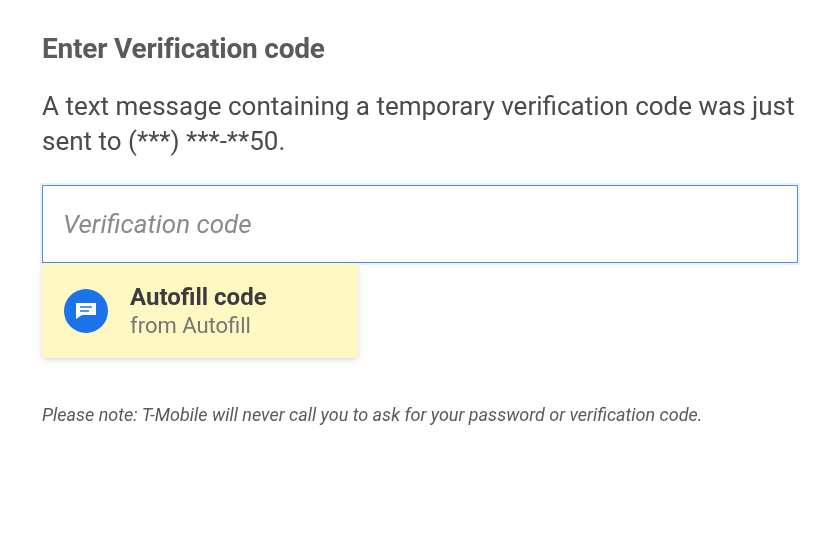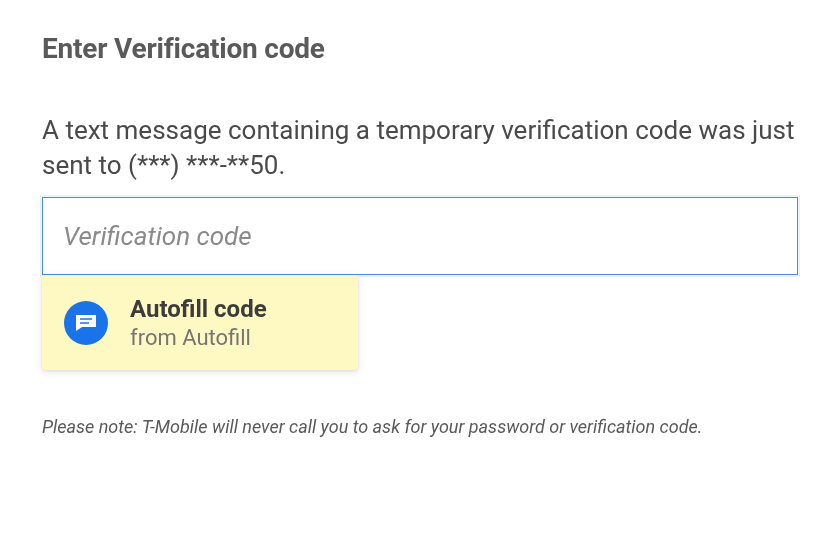--- a/index.html
+++ b/index.html
@@ -12,29 +12,29 @@
       background: #ffffff;
       width: 840px;
       height: 560px;
       padding: 32px 42px;
       color: #424242;
     }
     .page-title {
       font-size: 28px;
       font-weight: 700;
       color: #5a5a5a;
-      margin-bottom: 48px;
+      margin-bottom: 24px;
       letter-spacing: -0.2px;
     }
     .instruction-text {
       font-size: 26px;
       font-weight: 400;
       color: #4a4a4a;
       line-height: 1.35;
-      margin-bottom: 14px;
+      margin-bottom: 26px;
     }
     .input-wrapper {
       position: relative;
       width: 100%;
     }
     .code-input {
       width: 100%;
       height: 78px;
       border: 1px solid #4a90e2;
       outline: none;

